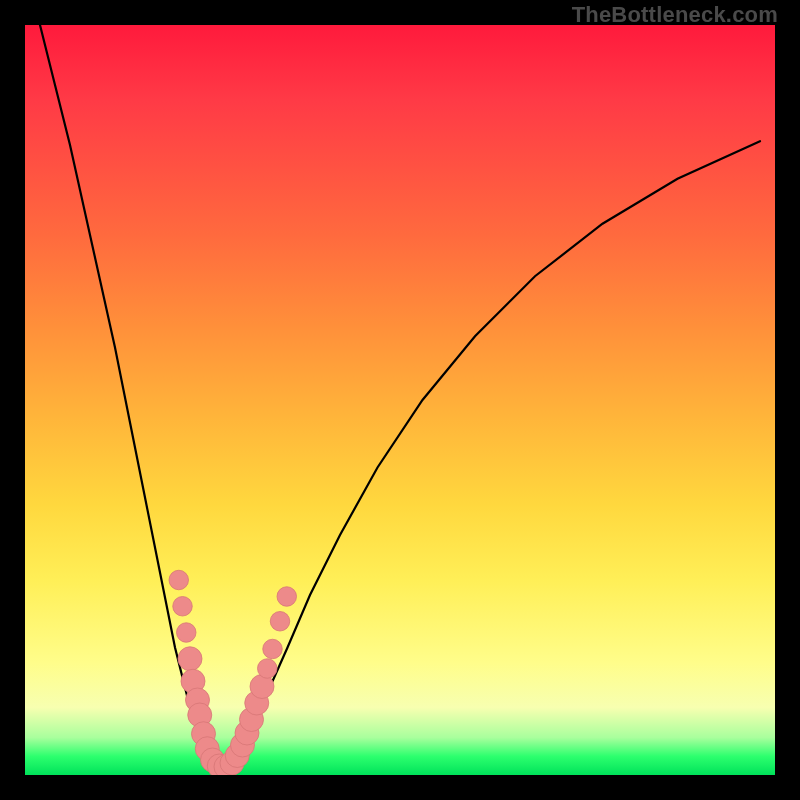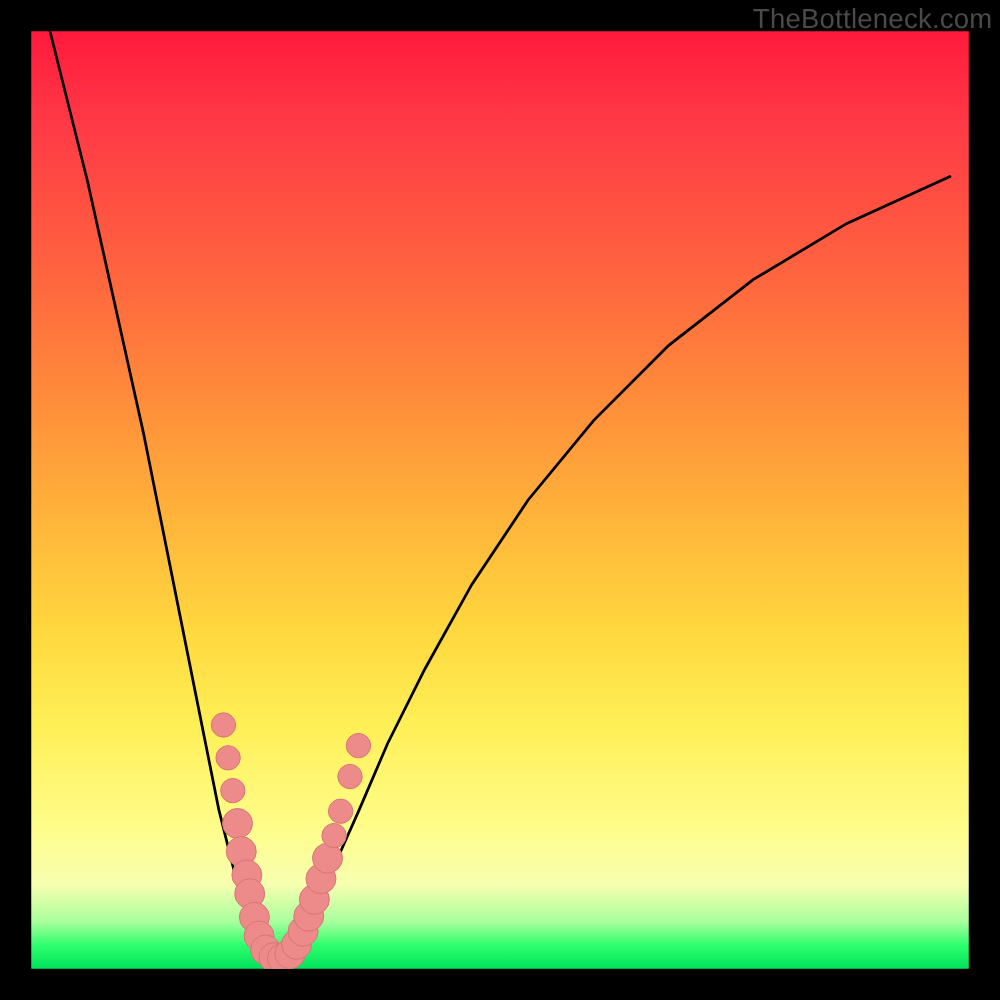--- a/index.html
+++ b/index.html
@@ -43,24 +43,24 @@
   svg.curve {
     position: absolute;
     left: 0;
     top: 0;
     width: 750px;
     height: 750px;
   }
   .watermark {
     position: absolute;
     top: 2px;
-    right: 6px;
+    right: 22px;
     color: #4a4a4a;
     font-size: 22px;
-    font-weight: 400;
+    font-weight: 700;
     letter-spacing: 0.2px;
     user-select: none;
   }
 </style>
 </head>
 <body>
 
 <div class="frame">
   <div class="plot-area">
     <svg class="curve" viewBox="0 0 750 750" preserveAspectRatio="none">

